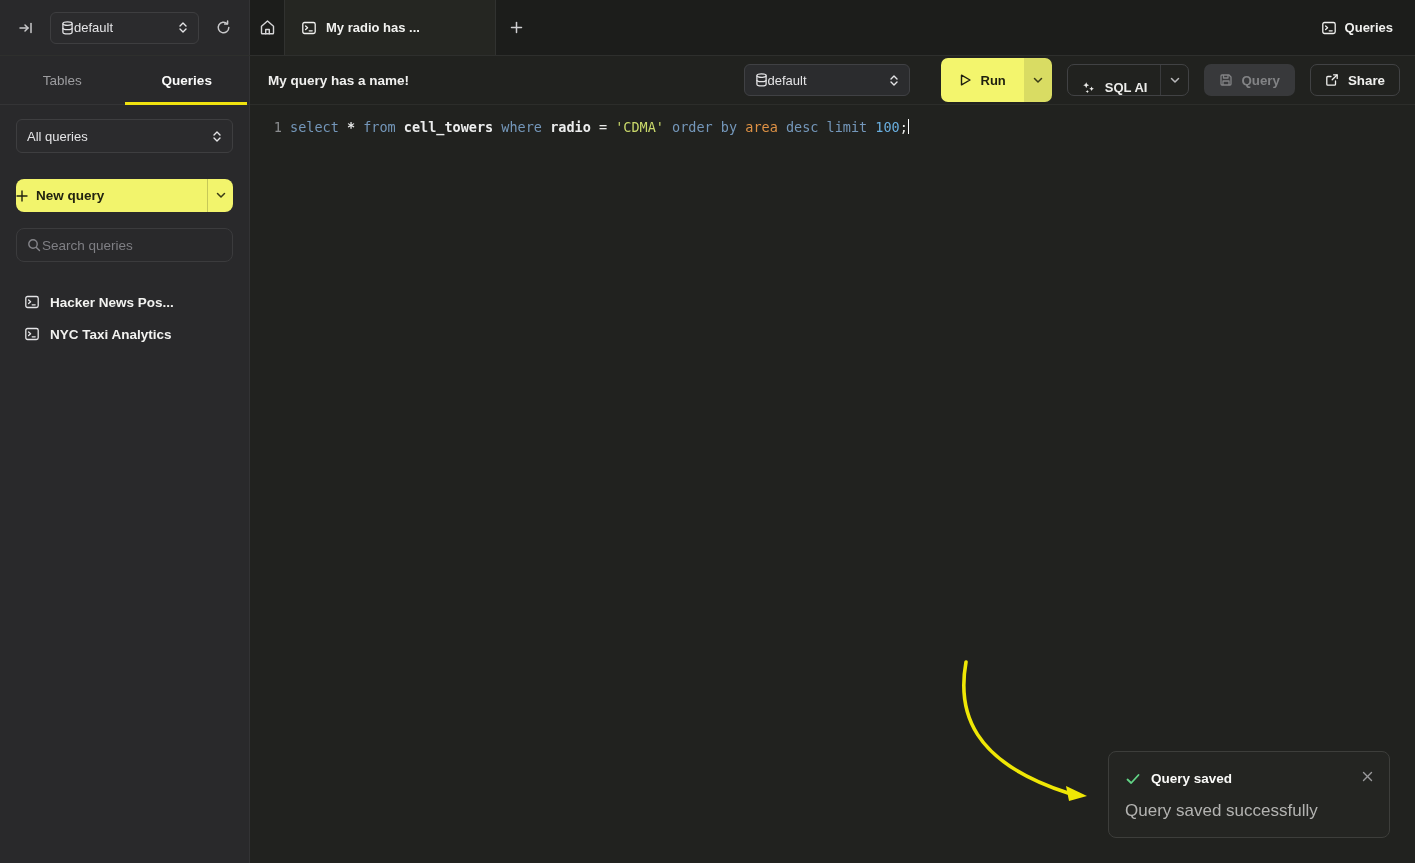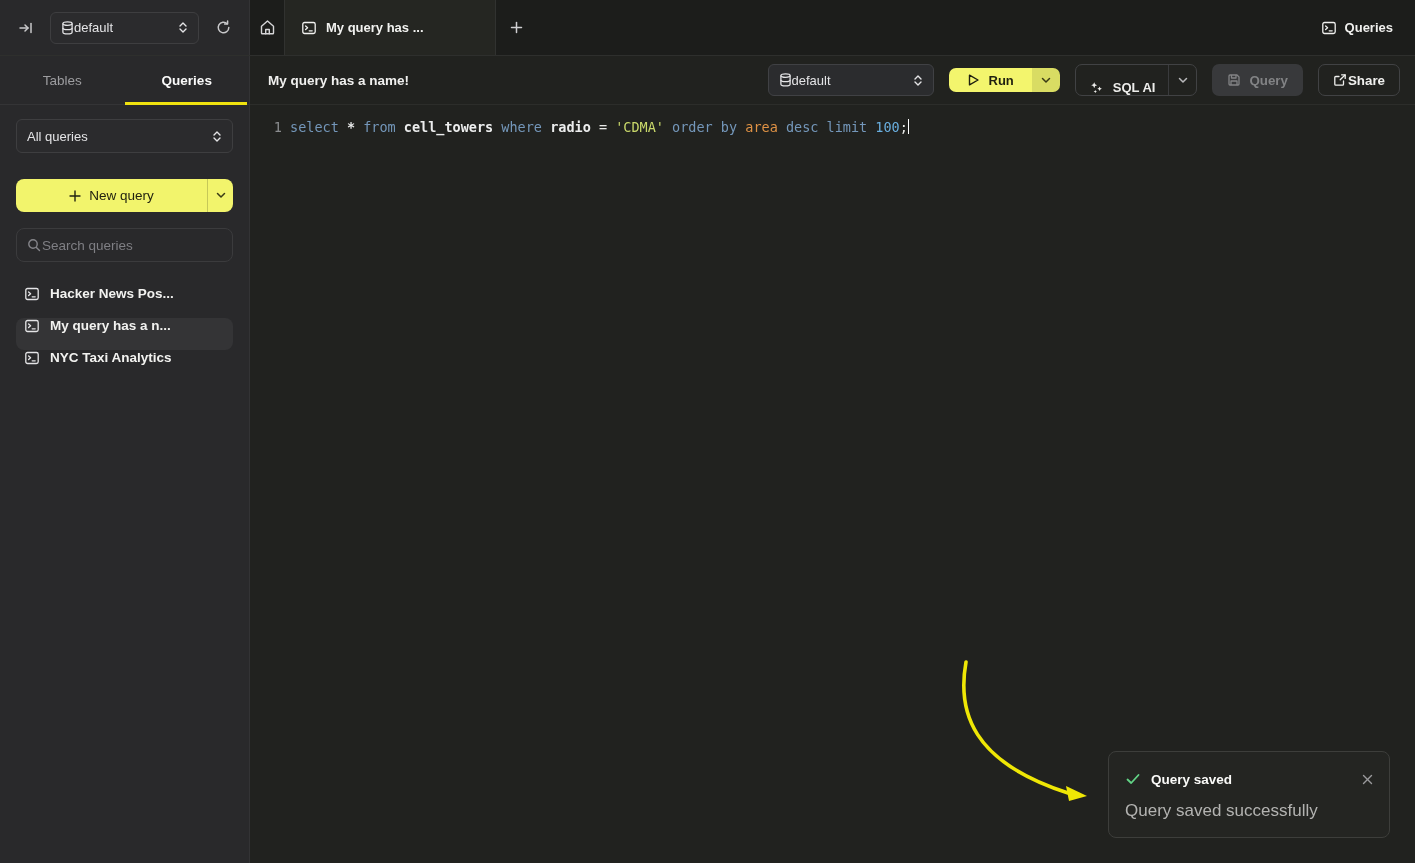--- a/index.html
+++ b/index.html
@@ -23,61 +23,61 @@
 
   
   .sidebar { position:absolute; top:56px; left:0; width:250px; height:807px; background:#29292b; border-right:1px solid #333335; }
   .side-tabs { display:flex; height:49px; border-bottom:1px solid #343436; }
   .side-tab { flex:1; display:flex; align-items:center; justify-content:center; font-size:13.5px; color:#9d9da0; cursor:pointer; position:relative; }
   .side-tab.active { color:#fafafa; font-weight:700; }
   .side-tab.active::after { content:""; position:absolute; left:0; right:2px; bottom:-1px; height:3px; background:#f0e20f; }
   .side-body { padding:14px 16px; }
   .side-select { width:100%; height:34px; }
   .newq-wrap { display:flex; margin-top:26px; height:33px; border-radius:8px; overflow:hidden; cursor:pointer; }
-  .newq-main { flex:1; display:flex; align-items:center; justify-content:center; gap:8px; background:#f2f46c; color:#222310; font-weight:400; font-size:13.5px; }
+  .newq-main { flex:1; display:flex; align-items:center; gap:8px; background:#f2f46c; color:#222310; font-weight:700; font-size:13.5px; }
   .newq-caret { width:26px; display:flex; align-items:center; justify-content:center; background:#f2f46c; border-left:1px solid rgba(0,0,0,0.18); color:#3a3b16; }
   .search-wrap { margin-top:16px; height:34px; display:flex; align-items:center; gap:1px; padding:0 10px; border:1px solid #3b3b3d; border-radius:8px; background:#29292b; color:#85858a; }
   .search-wrap input { flex:1; background:transparent; border:none; outline:none; color:#e6e6e8; font-size:13.5px; font-family:"Liberation Sans", sans-serif; }
   .search-wrap input::placeholder { color:#7f7f84; }
   .query-list { margin-top:24px; display:flex; flex-direction:column; gap:0; }
-  .query-item { display:flex; gap:10px; height:32px; padding:0 8px; border-radius:8px; color:#f2f2f0; font-weight:700; font-size:13.5px; cursor:pointer; }
+  .query-item { display:flex; align-items:center; gap:10px; height:32px; padding:0 8px; border-radius:8px; color:#f2f2f0; font-weight:700; font-size:13.5px; cursor:pointer; }
   .query-item.selected { background:#343436; }
   .query-item .qicon { color:#e4e4e6; display:flex; }
 
   
   .main { position:absolute; top:56px; left:250px; width:1165px; height:807px; }
   .main-header { height:49px; display:flex; align-items:center; padding:0 15px 0 18px; border-bottom:1px solid #2c2d2a; }
   .doc-title { font-size:13.5px; font-weight:600; color:#f0f0ee; }
   .header-actions { margin-left:auto; display:flex; align-items:center; gap:15px; }
   .header-select { width:166px; height:32px; background:#2b2c2e; border-color:#404144; }
-  .run-wrap { display:flex; height:24px; border-radius:7px; overflow:hidden; cursor:pointer; }
+  .run-wrap { display:flex; height:44px; border-radius:7px; overflow:hidden; cursor:pointer;margin-left:16px; }
   .run-main { display:flex; align-items:center; gap:9px; padding:0 18px; background:#f3f56d; color:#1f2010; font-weight:600; }
   .run-caret { width:28px; display:flex; align-items:center; justify-content:center; background:#d9dc63; color:#3a3b16; }
   .ghost-btn { display:flex; align-items:center; height:32px; border:1px solid #414244; border-radius:7px; background:transparent; color:#ededeb; cursor:pointer; overflow:hidden; }
   .sqlai-main { display:flex; align-items:flex-end; gap:9px; padding:0 13px; height:100%; font-weight:600; }
   .sqlai-caret { width:28px; height:100%; display:flex; align-items:center; justify-content:center; border-left:1px solid #3a3b3d; color:#b9b9bb; }
   .save-btn { display:flex; align-items:center; gap:8px; height:32px; padding:0 15px; border-radius:7px; background:#38393b; color:#828385; font-weight:600; border:none; cursor:default; }
-  .share-btn { display:flex; align-items:center; gap:1px; height:32px; padding:0 14px; border:1px solid #414244; border-radius:7px; background:transparent; color:#f0f0ee; font-weight:600; cursor:pointer; }
+  .share-btn { display:flex; align-items:center; gap:9px; height:32px; padding:0 14px; border:1px solid #414244; border-radius:7px; background:transparent; color:#f0f0ee; font-weight:600; cursor:pointer; }
 
   
   .editor { padding-top:12px; display:flex; font-family:"DejaVu Sans Mono", monospace; font-size:13.5px; line-height:21px; }
   .gutter { width:32px; text-align:right; color:#8b8d8f; flex:none; user-select:none; }
   .code-line { padding-left:8px; white-space:pre; }
   .tok-kw { color:#7497ba; }
   .tok-ident { color:#eceded; font-weight:700; }
   .tok-op { color:#e8e9e7; }
   .tok-str { color:#c9d86a; }
   .tok-col { color:#df9245; }
   .tok-num { color:#69aede; }
   .tok-punct { color:#e8e9e7; }
   .cursor { display:inline-block; width:1.5px; height:15px; background:#ffffff; vertical-align:-2px; }
 
   
   .toast { position:absolute; right:25px; bottom:25px; width:282px; background:#242522; border:1px solid #3d3e3b; border-radius:8px; padding:19px 16px 16px 16px; }
-  .toast-head { display:flex; align-items:center; gap:10px; }
+  .toast-head { display:flex; gap:10px; }
   .toast-title { font-weight:700; font-size:13.5px; color:#fafaf8; }
   .toast-close { margin-left:auto; color:#9a9a9c; cursor:pointer; display:flex; }
   .toast-msg { margin-top:14px; color:#b3b3b1; font-size:17px; }
 
   .annotation-arrow { position:absolute; inset:0; pointer-events:none; }
   svg { display:block; }
 </style>
 </head>
 <body>
 
@@ -129,21 +129,21 @@
         </span>
       </div>
       <div class="tab">
         <span class="qicon">
           <svg width="16" height="16" viewBox="0 0 16 16" fill="none" stroke="currentColor" stroke-width="1.3" stroke-linecap="round" stroke-linejoin="round">
             <rect x="1.8" y="2.5" width="12.4" height="11" rx="1.8"></rect>
               <polyline points="4.6,6 6.6,7.8 4.6,9.6"></polyline>
               <line x1="8.2" y1="10.8" x2="11.2" y2="10.8"></line>
           </svg>
         </span>
-        <span>My query has ...</span>
+        <span>My radio has ...</span>
       </div>
       <div class="tab-plus">
         <span>
           <svg width="13" height="13" viewBox="0 0 13 13" stroke="currentColor" stroke-width="1.5" stroke-linecap="round">
             <line x1="6.5" y1="1.5" x2="6.5" y2="11.5"></line>
               <line x1="1.5" y1="6.5" x2="11.5" y2="6.5"></line>
           </svg>
         </span>
       </div>
       <div class="topbar-spacer"></div>
@@ -205,30 +205,20 @@
       <div class="query-list">
         <div class="query-item">
           <span class="qicon">
             <svg width="16" height="16" viewBox="0 0 16 16" fill="none" stroke="currentColor" stroke-width="1.3" stroke-linecap="round" stroke-linejoin="round">
               <rect x="1.8" y="2.5" width="12.4" height="11" rx="1.8"></rect>
                 <polyline points="4.6,6 6.6,7.8 4.6,9.6"></polyline>
                 <line x1="8.2" y1="10.8" x2="11.2" y2="10.8"></line>
             </svg>
           </span>
           <span>Hacker News Pos...</span>
-        </div>
-        <div class="query-item selected">
-          <span class="qicon">
-            <svg width="16" height="16" viewBox="0 0 16 16" fill="none" stroke="currentColor" stroke-width="1.3" stroke-linecap="round" stroke-linejoin="round">
-              <rect x="1.8" y="2.5" width="12.4" height="11" rx="1.8"></rect>
-                <polyline points="4.6,6 6.6,7.8 4.6,9.6"></polyline>
-                <line x1="8.2" y1="10.8" x2="11.2" y2="10.8"></line>
-            </svg>
-          </span>
-          <span>My query has a n...</span>
         </div>
         <div class="query-item">
           <span class="qicon">
             <svg width="16" height="16" viewBox="0 0 16 16" fill="none" stroke="currentColor" stroke-width="1.3" stroke-linecap="round" stroke-linejoin="round">
               <rect x="1.8" y="2.5" width="12.4" height="11" rx="1.8"></rect>
                 <polyline points="4.6,6 6.6,7.8 4.6,9.6"></polyline>
                 <line x1="8.2" y1="10.8" x2="11.2" y2="10.8"></line>
             </svg>
           </span>
           <span>NYC Taxi Analytics</span>

